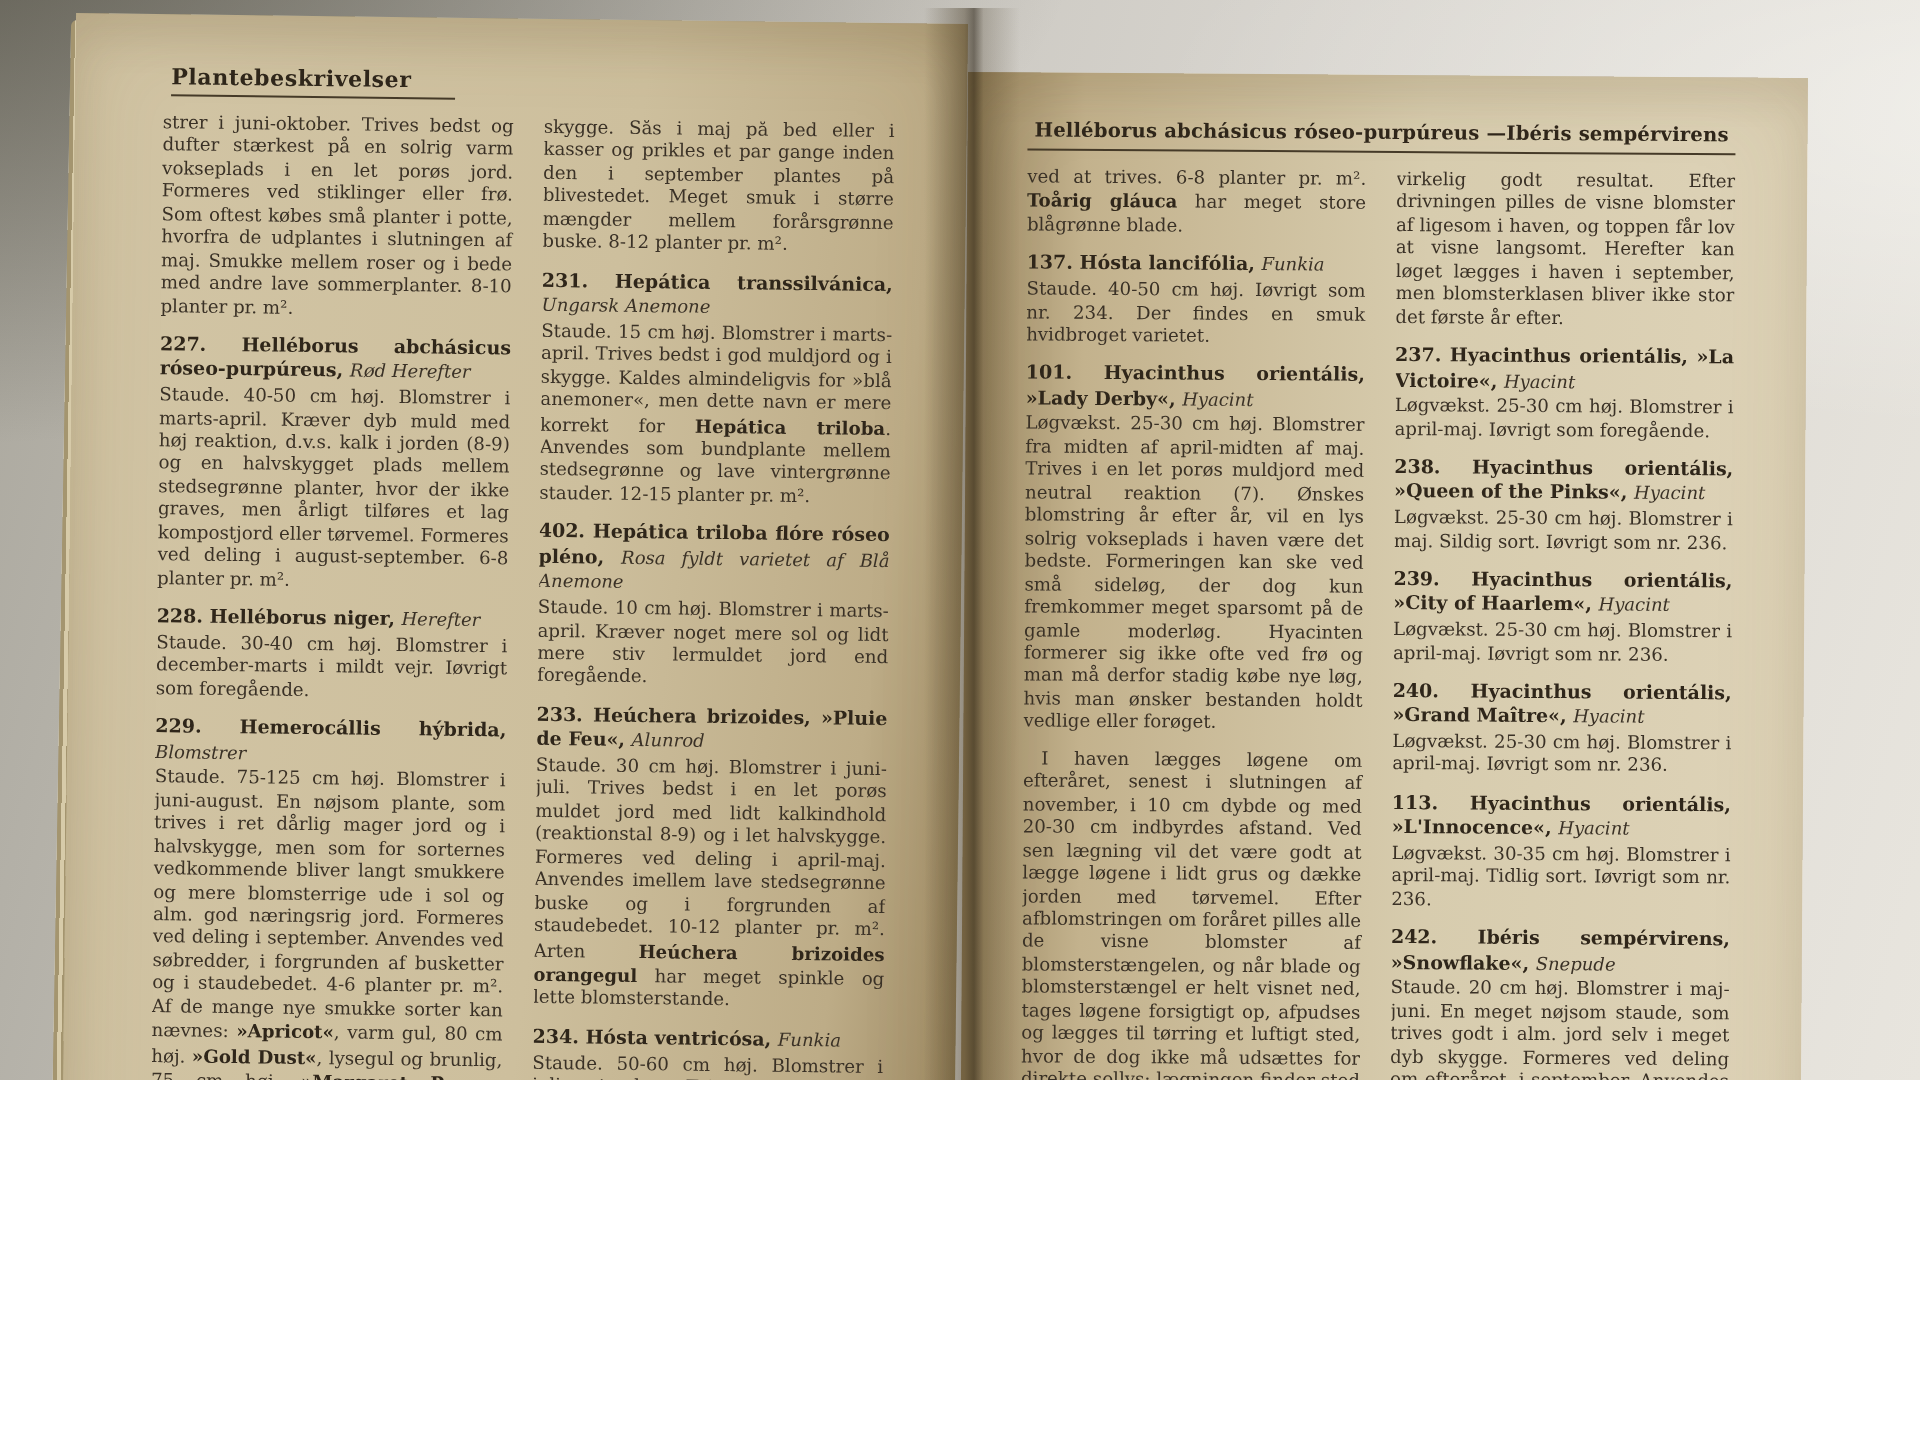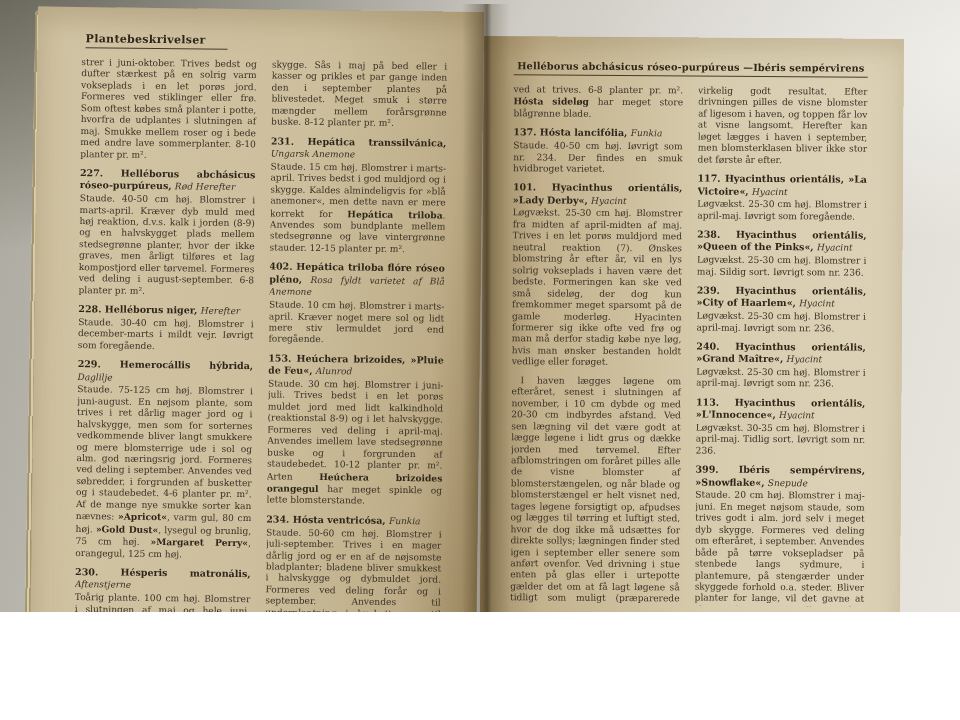--- a/index.html
+++ b/index.html
@@ -1,17 +1,17 @@
 <!DOCTYPE html>
 <html><head>
 <meta charset="utf-8">
 <style>
   html,body{margin:0;padding:0;}
   body{width:960px;height:720px;overflow:hidden;font-family:"DejaVu Serif","Liberation Serif",serif;}
-  .scene{position:relative;width:960px;height:612px;overflow:hidden;
+  .scene{position:relative;width:960px;height:540px;overflow:hidden;
     background:
       radial-gradient(120% 95% at -6% -8%, rgba(47,45,34,0.62), rgba(47,45,34,0) 52%),
       radial-gradient(80% 50% at 108% 10%, rgba(255,255,252,0.5), rgba(255,255,252,0) 60%),
       linear-gradient(104deg,#aaa79d 0%,#c6c3bc 32%,#d8d5cf 62%,#e8e5de 100%);}
   .book{position:absolute;left:38px;top:4px;width:868px;height:672px;z-index:2;}
   .cast-shadow{position:absolute;left:-14px;right:30px;bottom:8px;height:54px;z-index:0;
     transform:rotate(0.8deg);
     background:radial-gradient(ellipse at 50% 30%, rgba(28,26,18,0.5), rgba(28,26,18,0) 72%);}
   .stack-left{position:absolute;left:-8px;top:6px;width:13px;height:640px;z-index:1;transform:rotate(1deg);
     background:repeating-linear-gradient(to right,#a4956f 0 2px,#d7cba9 2px 4px);border-radius:3px 0 0 3px;}
@@ -77,92 +77,92 @@
               <div class="blk">strer i juni-oktober. Trives bedst og dufter stærkest på en solrig varm vokseplads i en let porøs jord. Formeres ved stiklinger eller frø. Som oftest købes små planter i potte, hvorfra de udplantes i slutningen af maj. Smukke mellem roser og i bede med andre lave sommerplanter. 8-10 planter pr. m².</div>
               <div class="blk">
                 <div class="eh"><span>227. Helléborus abchásicus róseo-purpúreus, </span><span class="common">Rød Herefter</span></div>
                 <div class="ebody">Staude. 40-50 cm høj. Blomstrer i marts-april. Kræver dyb muld med høj reaktion, d.v.s. kalk i jorden (8-9) og en halvskygget plads mellem stedsegrønne planter, hvor der ikke graves, men årligt tilføres et lag kompostjord eller tørvemel. Formeres ved deling i august-september. 6-8 planter pr. m².</div>
               </div>
               <div class="blk">
                 <div class="eh"><span>228. Helléborus niger, </span><span class="common">Herefter</span></div>
                 <div class="ebody">Staude. 30-40 cm høj. Blomstrer i december-marts i mildt vejr. Iøvrigt som foregående.</div>
               </div>
               <div class="blk">
-                <div class="eh"><span>229. Hemerocállis hýbrida, </span><span class="common">Daglilje</span></div>
+                <div class="eh"><span>229. Hemerocállis hýbrida, </span><span class="common">Blomstrer</span></div>
                 <div class="ebody">Staude. 75-125 cm høj. Blomstrer i juni-august. En nøjsom plante, som trives i ret dårlig mager jord og i halvskygge, men som for sorternes vedkommende bliver langt smukkere og mere blomsterrige ude i sol og alm. god næringsrig jord. Formeres ved deling i september. Anvendes ved søbredder, i forgrunden af busketter og i staudebedet. 4-6 planter pr. m². Af de mange nye smukke sorter kan nævnes: <b>»Apricot«</b>, varm gul, 80 cm høj. <b>»Gold Dust«</b>, lysegul og brunlig, 75 cm høj. <b>»Margaret Perry«</b>, orangegul, 125 cm høj.</div>
               </div>
               <div class="blk">
                 <div class="eh"><span>230. Hésperis matronális, </span><span class="common">Aftenstjerne</span></div>
                 <div class="ebody">Toårig plante. 100 cm høj. Blomstrer i slutningen af maj og hele juni. Trives i alm. havejord og tåler en del</div>
               </div>
             </div>
           <div class="col" id="col-left-1">
               <div class="blk">skygge. Sås i maj på bed eller i kasser og prikles et par gange inden den i september plantes på blivestedet. Meget smuk i større mængder mellem forårsgrønne buske. 8-12 planter pr. m².</div>
               <div class="blk">
                 <div class="eh"><span>231. Hepática transsilvánica, </span><span class="common">Ungarsk Anemone</span></div>
                 <div class="ebody">Staude. 15 cm høj. Blomstrer i marts-april. Trives bedst i god muldjord og i skygge. Kaldes almindeligvis for »blå anemoner«, men dette navn er mere korrekt for <b>Hepática triloba</b>. Anvendes som bundplante mellem stedsegrønne og lave vintergrønne stauder. 12-15 planter pr. m².</div>
               </div>
               <div class="blk">
                 <div class="eh"><span>402. Hepática triloba flóre róseo pléno, </span><span class="common">Rosa fyldt varietet af Blå Anemone</span></div>
                 <div class="ebody">Staude. 10 cm høj. Blomstrer i marts-april. Kræver noget mere sol og lidt mere stiv lermuldet jord end foregående.</div>
               </div>
               <div class="blk">
-                <div class="eh"><span>153. Heúchera brizoides, »Pluie de Feu«, </span><span class="common">Alunrod</span></div>
+                <div class="eh"><span>233. Heúchera brizoides, »Pluie de Feu«, </span><span class="common">Alunrod</span></div>
                 <div class="ebody">Staude. 30 cm høj. Blomstrer i juni-juli. Trives bedst i en let porøs muldet jord med lidt kalkindhold (reaktionstal 8-9) og i let halvskygge. Formeres ved deling i april-maj. Anvendes imellem lave stedsegrønne buske og i forgrunden af staudebedet. 10-12 planter pr. m². Arten <b>Heúchera brizoides orangegul</b> har meget spinkle og lette blomsterstande.</div>
               </div>
               <div class="blk">
                 <div class="eh"><span>234. Hósta ventricósa, </span><span class="common">Funkia</span></div>
                 <div class="ebody">Staude. 50-60 cm høj. Blomstrer i juli-september. Trives i en mager dårlig jord og er en af de nøjsomste bladplanter; bladene bliver smukkest i halvskygge og dybmuldet jord. Formeres ved deling forår og i september. Anvendes til underplantning i busketter og til bede i gårde og mørke byhaver, hvor andre planter har svært</div>
               </div>
             </div>
         </div>
         <div class="pnum pnum-left">154</div>
       </div>
     </div>
 
     <div class="page page-right">
       <div class="inner-right">
         <div class="hdr hdr-right">Helléborus abchásicus róseo-purpúreus —Ibéris sempérvirens</div>
         <div class="cols">
           <div class="col" id="col-right-0">
-              <div class="blk">ved at trives. 6-8 planter pr. m². <b>Hósta sideløg</b> har meget store blågrønne blade.</div>
+              <div class="blk">ved at trives. 6-8 planter pr. m². <b>Toårig gláuca</b> har meget store blågrønne blade.</div>
               <div class="blk">
                 <div class="eh"><span>137. Hósta lancifólia, </span><span class="common">Funkia</span></div>
                 <div class="ebody">Staude. 40-50 cm høj. Iøvrigt som nr. 234. Der findes en smuk hvidbroget varietet.</div>
               </div>
               <div class="blk">
                 <div class="eh"><span>101. Hyacinthus orientális, »Lady Derby«, </span><span class="common">Hyacint</span></div>
                 <div class="ebody">Løgvækst. 25-30 cm høj. Blomstrer fra midten af april-midten af maj. Trives i en let porøs muldjord med neutral reaktion (7). Ønskes blomstring år efter år, vil en lys solrig vokseplads i haven være det bedste. Formeringen kan ske ved små sideløg, der dog kun fremkommer meget sparsomt på de gamle moderløg. Hyacinten formerer sig ikke ofte ved frø og man må derfor stadig købe nye løg, hvis man ønsker bestanden holdt vedlige eller forøget.</div>
               </div>
               <div class="blk indent">I haven lægges løgene om efteråret, senest i slutningen af november, i 10 cm dybde og med 20-30 cm indbyrdes afstand. Ved sen lægning vil det være godt at lægge løgene i lidt grus og dække jorden med tørvemel. Efter afblomstringen om foråret pilles alle de visne blomster af blomsterstængelen, og når blade og blomsterstængel er helt visnet ned, tages løgene forsigtigt op, afpudses og lægges til tørring et luftigt sted, hvor de dog ikke må udsættes for direkte sollys; lægningen finder sted igen i september eller senere som anført ovenfor. Ved drivning i stue enten på glas eller i urtepotte gælder det om at få lagt løgene så tidligt som muligt (præparerede løg), sørge for kraftig roddannelse i kølig og fugtig luft og ikke påbegynde drivningen i stue førend bladene skiller ad og blomsterknoppen viser sig. Langsom drivning uden pludselig overgang fra kold luft til varm stueluft vil også være en betingelse for et</div>
             </div>
           <div class="col" id="col-right-1">
               <div class="blk">virkelig godt resultat. Efter drivningen pilles de visne blomster af ligesom i haven, og toppen får lov at visne langsomt. Herefter kan løget lægges i haven i september, men blomsterklasen bliver ikke stor det første år efter.</div>
               <div class="blk">
-                <div class="eh"><span>117. Hyacinthus orientális, »La Victoire«, </span><span class="common">Hyacint</span></div>
+                <div class="eh"><span>237. Hyacinthus orientális, »La Victoire«, </span><span class="common">Hyacint</span></div>
                 <div class="ebody">Løgvækst. 25-30 cm høj. Blomstrer i april-maj. Iøvrigt som foregående.</div>
               </div>
               <div class="blk">
                 <div class="eh"><span>238. Hyacinthus orientális, »Queen of the Pinks«, </span><span class="common">Hyacint</span></div>
                 <div class="ebody">Løgvækst. 25-30 cm høj. Blomstrer i maj. Sildig sort. Iøvrigt som nr. 236.</div>
               </div>
               <div class="blk">
                 <div class="eh"><span>239. Hyacinthus orientális, »City of Haarlem«, </span><span class="common">Hyacint</span></div>
                 <div class="ebody">Løgvækst. 25-30 cm høj. Blomstrer i april-maj. Iøvrigt som nr. 236.</div>
               </div>
               <div class="blk">
                 <div class="eh"><span>240. Hyacinthus orientális, »Grand Maître«, </span><span class="common">Hyacint</span></div>
                 <div class="ebody">Løgvækst. 25-30 cm høj. Blomstrer i april-maj. Iøvrigt som nr. 236.</div>
               </div>
               <div class="blk">
                 <div class="eh"><span>113. Hyacinthus orientális, »L'Innocence«, </span><span class="common">Hyacint</span></div>
                 <div class="ebody">Løgvækst. 30-35 cm høj. Blomstrer i april-maj. Tidlig sort. Iøvrigt som nr. 236.</div>
               </div>
               <div class="blk">
-                <div class="eh"><span>399. Ibéris sempérvirens, »Snowflake«, </span><span class="common">Snepude</span></div>
+                <div class="eh"><span>242. Ibéris sempérvirens, »Snowflake«, </span><span class="common">Snepude</span></div>
                 <div class="ebody">Staude. 20 cm høj. Blomstrer i maj-juni. En meget nøjsom staude, som trives godt i alm. jord selv i meget dyb skygge. Formeres ved deling om efteråret, i september. Anvendes både på tørre voksepladser på stenbede langs sydmure, i plantemure, på stengærder under skyggede forhold o.a. steder. Bliver planter for lange, vil det gavne at skære dem noget tilbage efter afblomstringen. 8-10 planter pr. m². , er kun ca. 10 cm høj og meget blomsterrig.</div>
               </div>
             </div>
         </div>
         <div class="pnum pnum-right">155</div>
       </div>
     </div>
 
     <div class="gutter"></div>
   </div>

